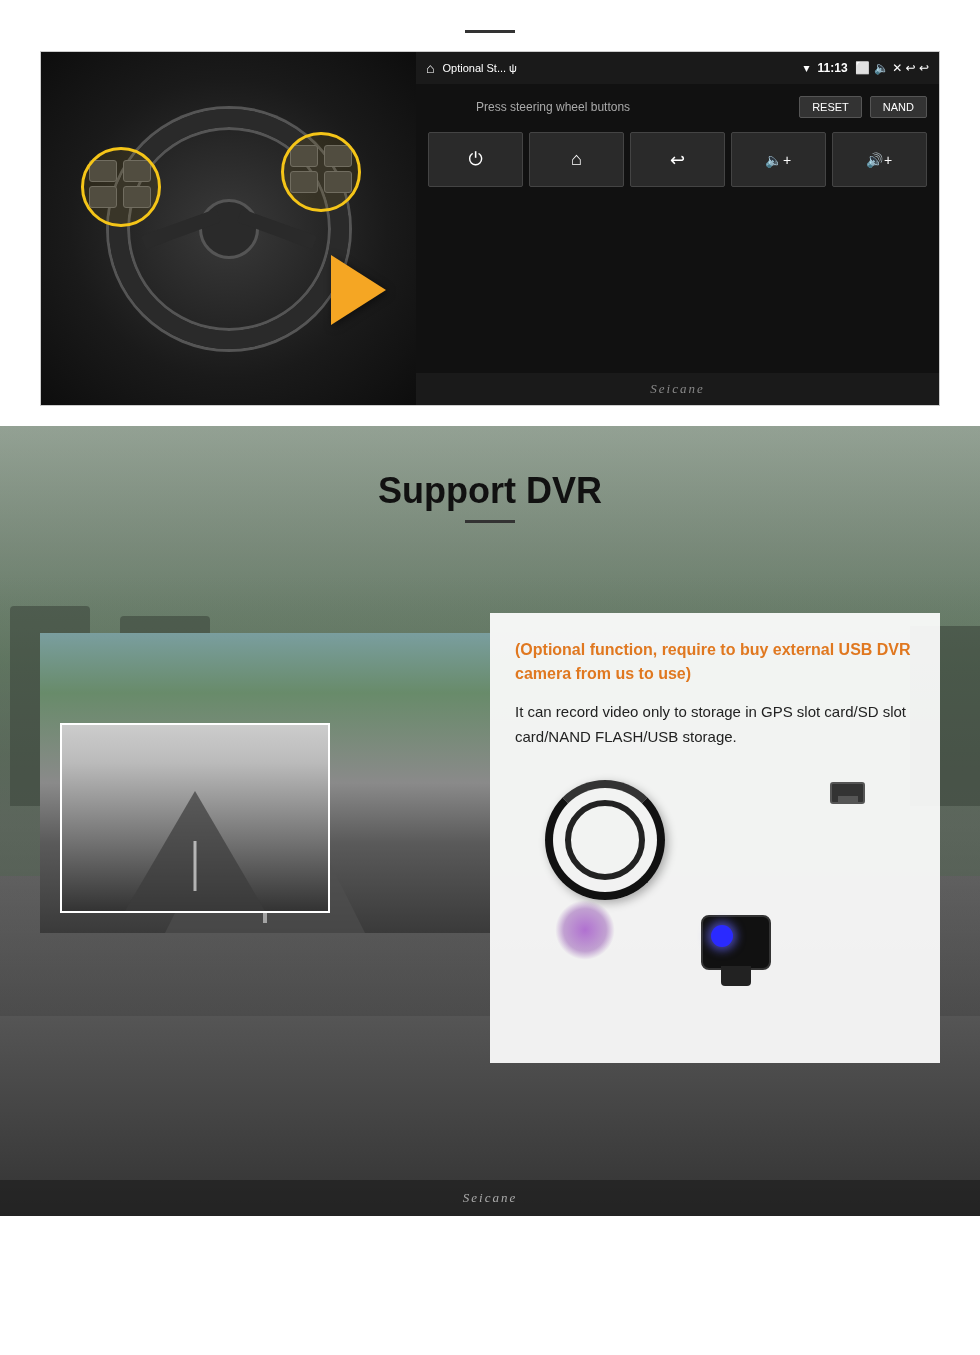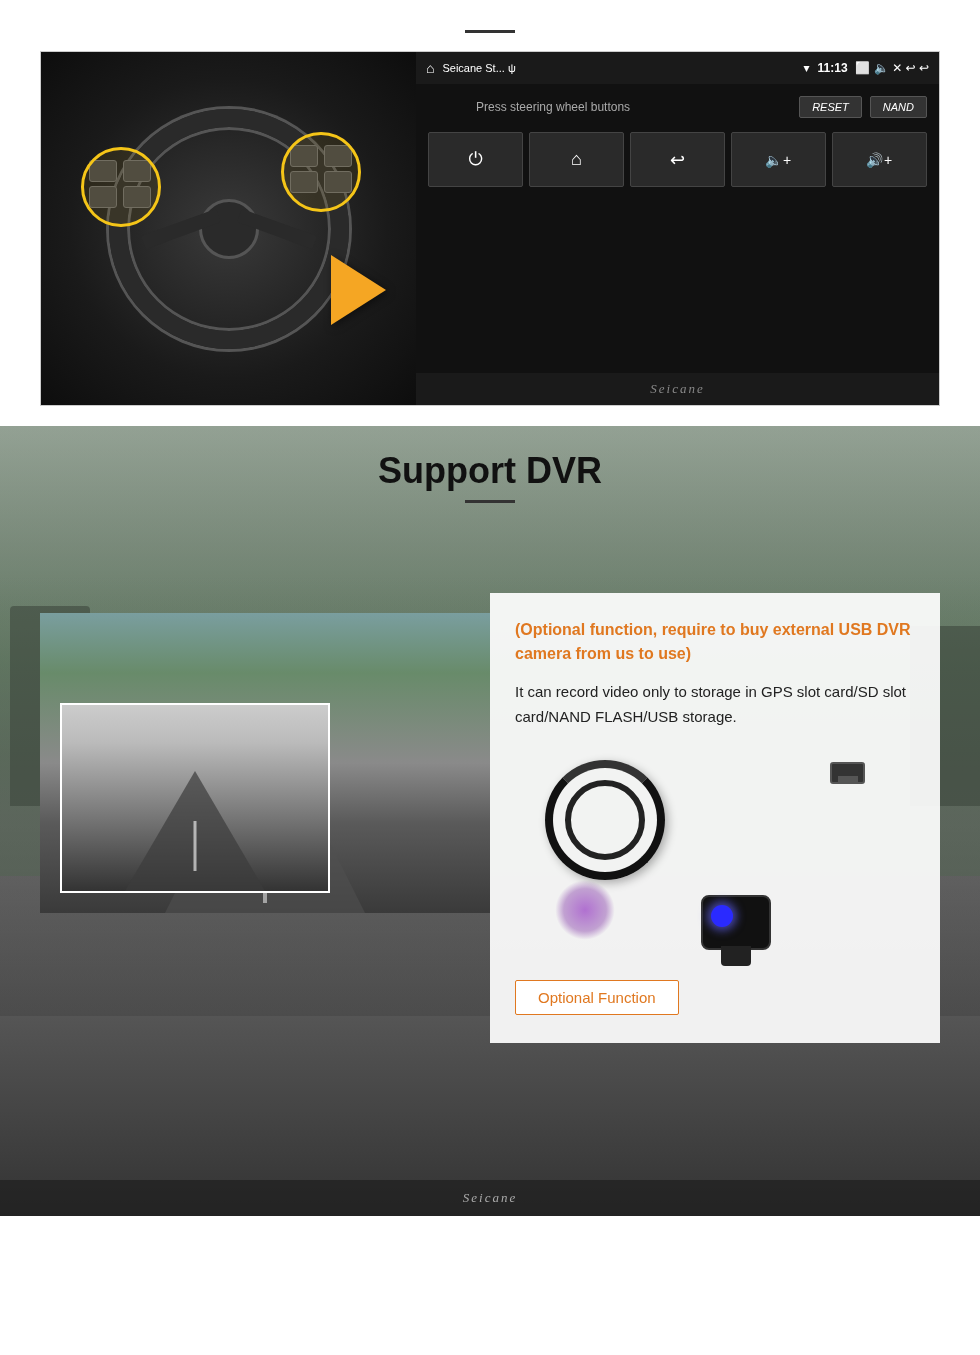--- a/index.html
+++ b/index.html
@@ -223,21 +223,20 @@
       gap: 8px;
     }
     .swc-btn {
       background: #333;
       color: #fff;
       border: 1px solid #555;
       padding: 4px 12px;
       font-size: 11px;
       border-radius: 2px;
       cursor: pointer;
-      font-style: italic;
     }
     .swc-grid {
       display: grid;
       grid-template-columns: repeat(5, 1fr);
       gap: 6px;
     }
     .swc-cell {
       background: #2a2a2a;
       border: 1px solid #444;
       height: 55px;
@@ -303,21 +302,21 @@
         to bottom,
         transparent 0%,
         rgba(100,120,100,0.4) 20%,
         rgba(80,100,80,0.5) 60%
       );
     }
 
     .dvr-content {
       position: relative;
       z-index: 2;
-      padding: 24px 40px 30px;
+      padding: 44px 40px 30px;
     }
     .dvr-title {
       text-align: center;
       font-size: 36px;
       font-weight: 900;
       color: #111;
       margin-bottom: 8px;
     }
     .dvr-title-underline {
       width: 50px;
@@ -613,21 +612,21 @@
         <div class="sw-arrow">
           <div class="sw-arrow-shape"></div>
         </div>
       </div>
     </div>
 
     <div class="steering-right">
 
       <div class="android-statusbar">
         <span class="android-home-icon">⌂</span>
-        <span class="android-app-name">Seicane St... ψ</span>
+        <span class="android-app-name">Optional St... ψ</span>
         <span class="android-icons">▾ </span>
         <span class="android-time">11:13</span>
         <span class="android-icons">⬜ 🔈 ✕ ↩ ↩</span>
       </div>
 
       <div class="android-content">
         <div class="swc-header">
           <span class="swc-header-text">Press steering wheel buttons</span>
           <div class="swc-btns">
             <button class="swc-btn">RESET</button>
@@ -694,21 +693,18 @@
             <div class="usb-port"></div>
           </div>
 
           <div class="dvr-glow"></div>
           <div class="dvr-cam-body">
             <div class="dvr-cam-lens"></div>
             <div class="dvr-cam-mount"></div>
           </div>
         </div>
 
-        <div>
-          <button class="optional-fn-btn">Optional Function</button>
-        </div>
       </div>
     </div>
   </div>
 
   <div class="dvr-seicane">Seicane</div>
 </section>
 
 </body></html>

